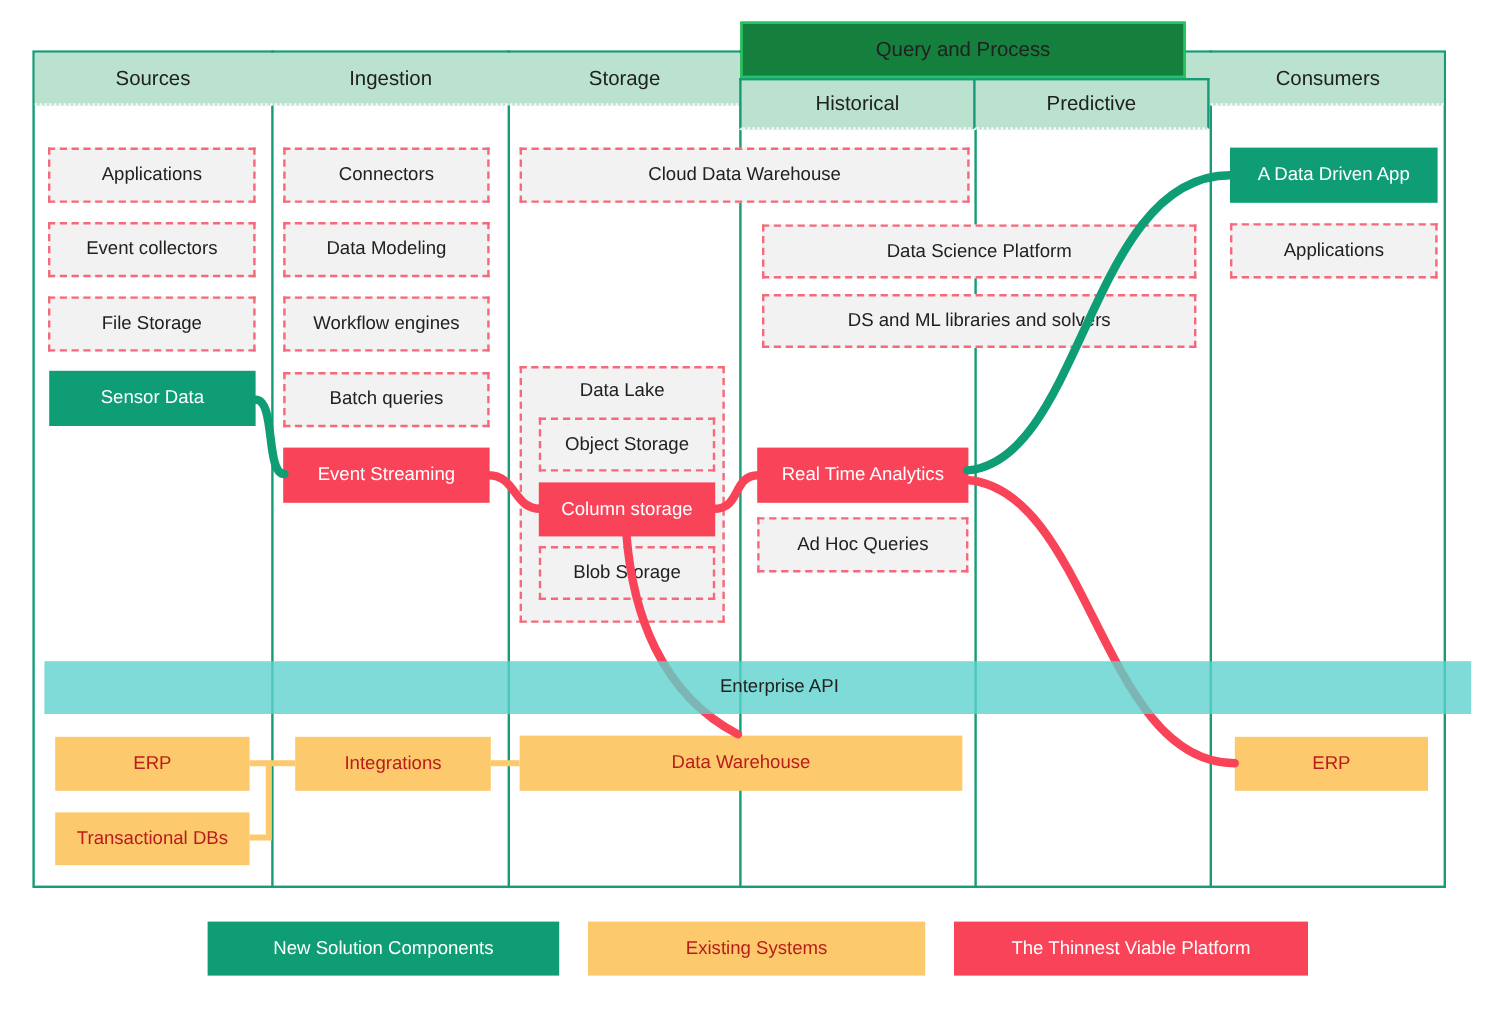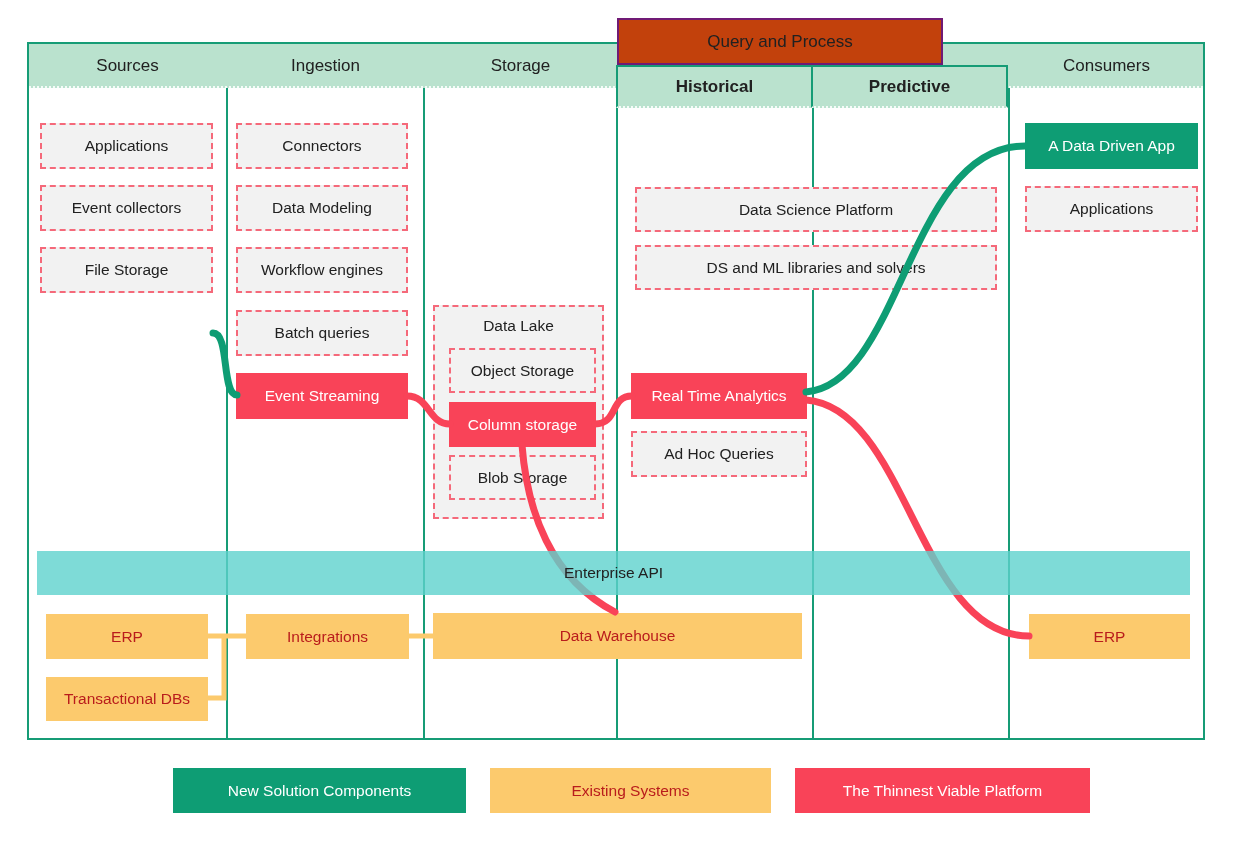--- a/index.html
+++ b/index.html
@@ -10,43 +10,43 @@
   .frame{position:absolute;left:27px;top:42px;width:1178px;height:698px;
          border:2px solid #169c76;box-sizing:border-box;z-index:1;background:#fff;}
   .divider{position:absolute;top:42px;height:698px;width:2px;background:#169c76;z-index:2;}
 
   
   .head-band{position:absolute;left:29px;top:44px;width:1174px;height:44px;
              background:#bae2ce;border-bottom:2px dotted rgba(255,255,255,.85);
              box-sizing:border-box;z-index:3;}
   .head-label{position:absolute;top:54px;height:24px;line-height:24px;text-align:center;
               font-size:17px;font-weight:500;z-index:4;}
-  .qp-box{position:absolute;left:617px;top:18px;width:326px;height:47px;background:#c2410c;
-          border:2px solid #701a75;box-sizing:border-box;z-index:5;
+  .qp-box{position:absolute;left:617px;top:18px;width:371px;height:47px;background:#15803d;
+          border:2px solid #22c55e;box-sizing:border-box;z-index:5;
           display:flex;align-items:center;justify-content:center;font-size:17px;font-weight:500;}
   .hp-cell{position:absolute;top:65px;height:43px;background:#bae2ce;border:2px solid #169c76;
            box-sizing:border-box;z-index:5;display:flex;align-items:center;justify-content:center;
-           font-size:17px;font-weight:700;border-bottom:2px dotted rgba(255,255,255,.85);}
+           font-size:17px;font-weight:400;border-bottom:2px dotted rgba(255,255,255,.85);}
 
   
   .box{position:absolute;display:flex;align-items:center;justify-content:center;
        box-sizing:border-box;font-size:15.5px;text-align:center;z-index:6;}
   .dashed{background:#f2f2f2;border:2px dashed #f5697a;}
   .solid-green{background:#0e9d74;color:#fff;}
   .solid-red{background:#f94358;color:#fff;}
   .solid-yellow{background:#fcca6d;color:#b91c1c;}
   .group-label{position:absolute;top:10px;left:0;right:0;font-size:15.5px;}
 
   
   .edges{position:absolute;left:0;top:0;width:1240px;height:846px;z-index:8;pointer-events:none;}
 
   
   .api-bar{position:absolute;left:37px;top:551px;width:1153px;height:44px;
            background:rgba(94,210,205,0.8);z-index:9;
-           display:flex;align-items:center;justify-content:center;font-size:15.5px;}
+           display:flex;align-items:center;justify-content:center;font-size:15.5px;padding-left:36px;}
 
   .legend-box{position:absolute;top:768px;height:45px;display:flex;align-items:center;
               justify-content:center;font-size:15.5px;z-index:6;}
 </style>
 </head>
 <body>
 
 <div class="canvas">
 
   <div class="frame"></div>
@@ -62,27 +62,29 @@
   <div class="head-label" style="left:425px;width:191px">Storage</div>
   <div class="head-label" style="left:1010px;width:193px">Consumers</div>
 
   <div class="qp-box">Query and Process</div>
   <div class="hp-cell" style="left:616px;width:197px">Historical</div>
   <div class="hp-cell" style="left:811px;width:197px">Predictive</div>
 
   <div class="box dashed" style="left:40px;top:123px;width:173px;height:46px">Applications</div>
   <div class="box dashed" style="left:40px;top:185px;width:173px;height:46px">Event collectors</div>
   <div class="box dashed" style="left:40px;top:247px;width:173px;height:46px">File Storage</div>
+  <div class="box solid-green" style="left:41px;top:309px;width:172px;height:46px">Sensor Data</div>
 
   <div class="box dashed" style="left:236px;top:123px;width:172px;height:46px">Connectors</div>
   <div class="box dashed" style="left:236px;top:185px;width:172px;height:46px">Data Modeling</div>
   <div class="box dashed" style="left:236px;top:247px;width:172px;height:46px">Workflow engines</div>
   <div class="box dashed" style="left:236px;top:310px;width:172px;height:46px">Batch queries</div>
   <div class="box solid-red" style="left:236px;top:373px;width:172px;height:46px">Event Streaming</div>
 
+  <div class="box dashed" style="left:433px;top:123px;width:375px;height:46px">Cloud Data Warehouse</div>
   <div class="box dashed" style="left:433px;top:305px;width:171px;height:214px">
     <span class="group-label">Data Lake</span>
   </div>
   <div class="box dashed" style="left:449px;top:348px;width:147px;height:45px">Object Storage</div>
   <div class="box solid-red" style="left:449px;top:402px;width:147px;height:45px">Column storage</div>
   <div class="box dashed" style="left:449px;top:455px;width:147px;height:45px">Blob Storage</div>
 
   <div class="box dashed" style="left:635px;top:187px;width:362px;height:45px">Data Science Platform</div>
   <div class="box dashed" style="left:635px;top:245px;width:362px;height:45px">DS and ML libraries and solvers</div>
   <div class="box dashed" style="left:631px;top:431px;width:176px;height:46px">Ad Hoc Queries</div>

